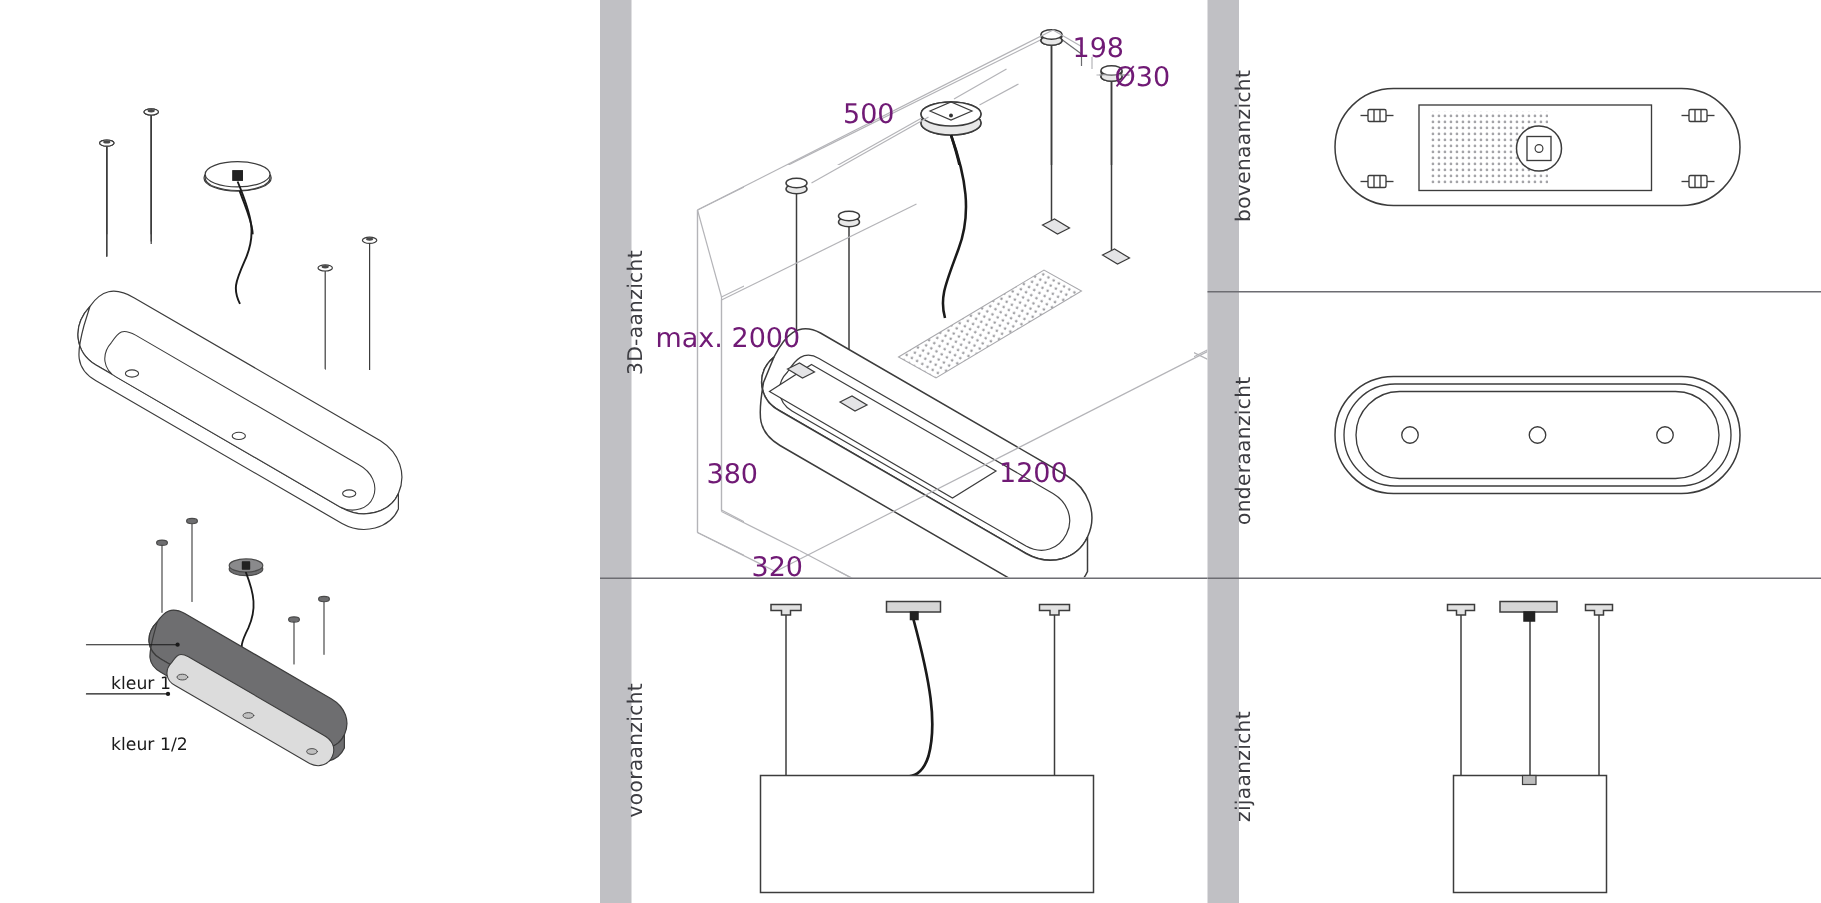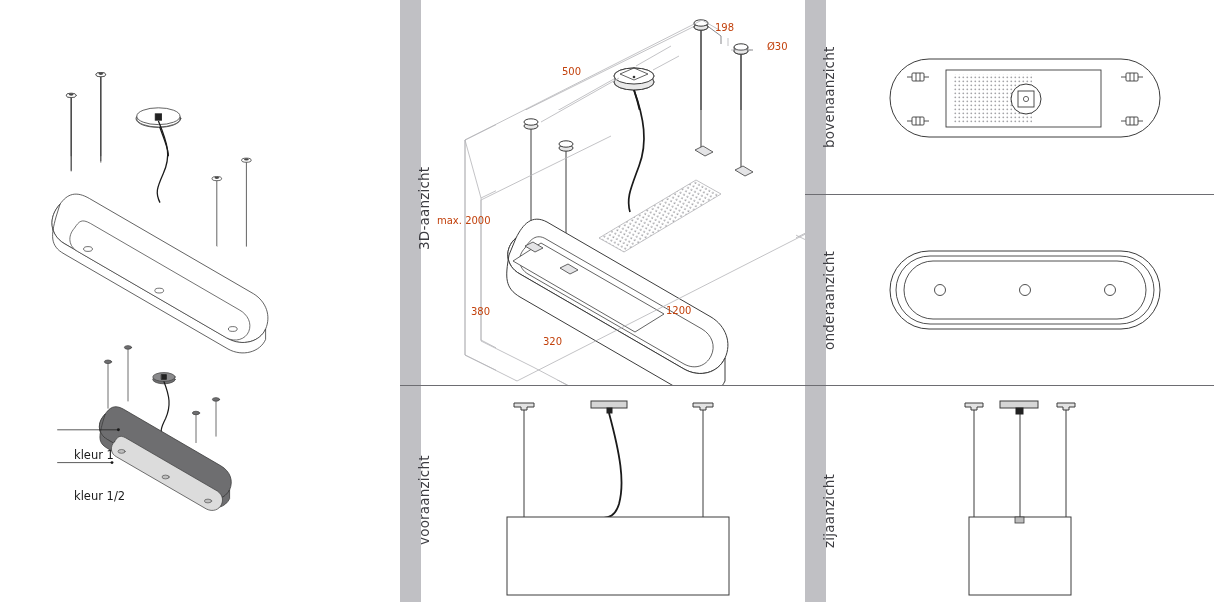--- a/index.html
+++ b/index.html
@@ -19,22 +19,22 @@
     letter-spacing:.2px;
     white-space:nowrap;
     transform-origin:0 0;
     transform:rotate(-90deg);
   }
 
   .divider{position:absolute;background:#6d6d72;height:1px;}
 
   .dimtext{
     position:absolute;
-    color:#c2410c;
-    font-size:10px;
+    color:#701a75;
+    font-size:18px;
     white-space:nowrap;
   }
   .kleurtext{
     position:absolute;
     color:#1a1a1a;
     font-size:11.5px;
     white-space:nowrap;
   }
 </style>
 </head>
@@ -352,25 +352,25 @@
         <line x1="281" y1="20" x2="300" y2="31"></line>
         <line x1="307" y1="38" x2="307" y2="46"></line>
         <line x1="310" y1="50" x2="330" y2="50"></line>
         <line x1="120" y1="122" x2="198" y2="78"></line>
         <line x1="232" y1="70" x2="258" y2="56"></line>
       </g>
     </svg>
 
     <div class="dimtext" style="left:16px;top:215px;">max. 2000</div>
     <div class="dimtext" style="left:50px;top:306px;">380</div>
-    <div class="dimtext" style="left:80px;top:336px;margin-left:42px;">320</div>
+    <div class="dimtext" style="left:80px;top:368px;">320</div>
     <div class="dimtext" style="left:245px;top:305px;text-align:center;">1200</div>
     <div class="dimtext" style="left:141px;top:66px;">500</div>
     <div class="dimtext" style="left:294px;top:22px;">198</div>
-    <div class="dimtext" style="left:346px;top:41px;">Ø30</div>
+    <div class="dimtext" style="left:322px;top:41px;">Ø30</div>
   </div>
 
   <div class="divider" style="left:400px;top:385px;width:405px;"></div>
 
   <div class="panel" style="left:421px;top:386px;width:384px;height:216px;">
     <svg class="svgfull" viewBox="0 0 384 216">
       <g fill="none" stroke="#3c3c3c" stroke-width="1">
 
         <line x1="103" y1="24" x2="103" y2="132"></line>
         <line x1="282" y1="24" x2="282" y2="132"></line>

